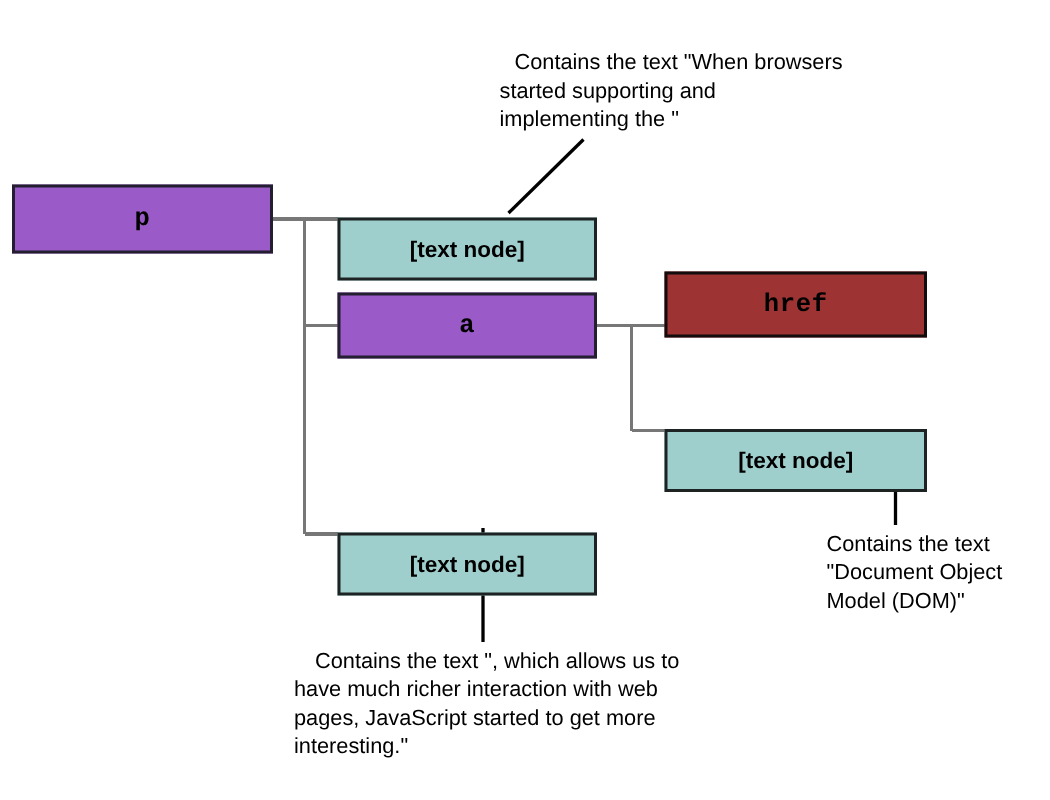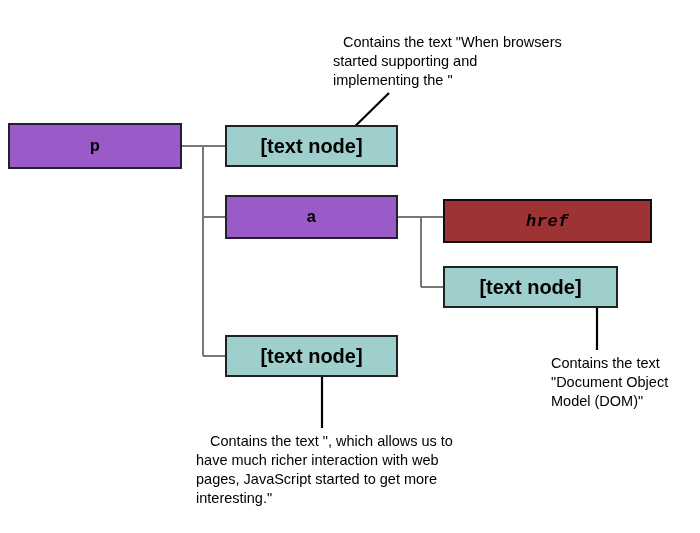--- a/index.html
+++ b/index.html
@@ -52,21 +52,22 @@
     font-weight: bold;
     font-size: 17px;
     letter-spacing: 0.5px;
     border-color: #120c0c;
   }
   .node-box.textnode {
     background: #9fcfcd;
     border-color: #1d2323;
     font-family: "Liberation Sans", sans-serif;
     font-weight: bold;
-    font-size: 20px;
+    font-size: 15px;
+    margin-top: 20px;
   }
   .annotation {
     position: absolute;
     font-family: "Liberation Sans", sans-serif;
     font-size: 14.5px;
     line-height: 19px;
     color: #000000;
     white-space: pre-line;
   }
   .ann-top {
@@ -120,21 +121,21 @@
   </div>
 
   <div class="node-box textnode" style="left:225px; top:125px; width:173px; height:42px;">
     <span>[text node]</span>
   </div>
 
   <div class="node-box element" style="left:225px; top:195px; width:173px; height:44px;">
     <span>a</span>
   </div>
 
-  <div class="node-box attribute" style="left:443px; top:199px; width:209px; height:44px;font-style:italic;">
+  <div class="node-box attribute" style="left:443px; top:181px; width:175px; height:44px;">
     <span>href</span>
   </div>
 
   <div class="node-box textnode" style="left:443px; top:266px; width:175px; height:42px;">
     <span>[text node]</span>
   </div>
 
   <div class="node-box textnode" style="left:225px; top:335px; width:173px; height:42px;">
     <span>[text node]</span>
   </div>

